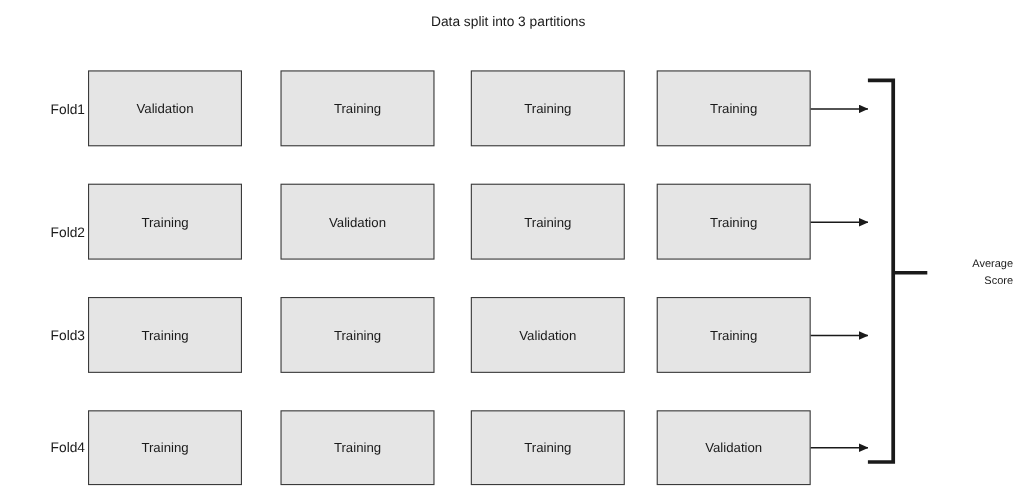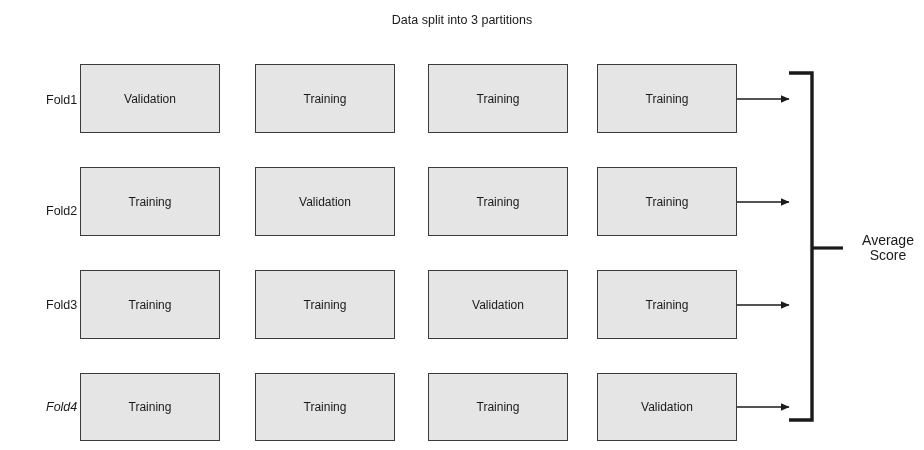--- a/index.html
+++ b/index.html
@@ -61,37 +61,37 @@
     left: 0;
     top: 0;
     width: 924px;
     height: 450px;
     pointer-events: none;
   }
   .avg-label {
     position: absolute;
     left: 855px;
     width: 66px;
-    text-align: center;
-    font-size: 14px;
+    text-align: right;
+    font-size: 10px;
     line-height: 15px;
     color: #1a1a1a;
   }
 </style>
 </head>
 <body>
 
 <div id="diagram">
 
   <div class="title">Data split into 3 partitions</div>
 
   <div class="fold-label" style="top:93px;">Fold1</div>
   <div class="fold-label" style="top:204px;">Fold2</div>
   <div class="fold-label" style="top:298px;">Fold3</div>
-  <div class="fold-label" style="top:400px;font-style:italic;">Fold4</div>
+  <div class="fold-label" style="top:400px;">Fold4</div>
 
   <div class="cell" style="left:80px;  top:64px;  width:140px; height:69px;">Validation</div>
   <div class="cell" style="left:255px; top:64px;  width:140px; height:69px;">Training</div>
   <div class="cell" style="left:428px; top:64px;  width:140px; height:69px;">Training</div>
   <div class="cell" style="left:597px; top:64px;  width:140px; height:69px;">Training</div>
 
   <div class="cell" style="left:80px;  top:167px; width:140px; height:69px;">Training</div>
   <div class="cell" style="left:255px; top:167px; width:140px; height:69px;">Validation</div>
   <div class="cell" style="left:428px; top:167px; width:140px; height:69px;">Training</div>
   <div class="cell" style="left:597px; top:167px; width:140px; height:69px;">Training</div>

